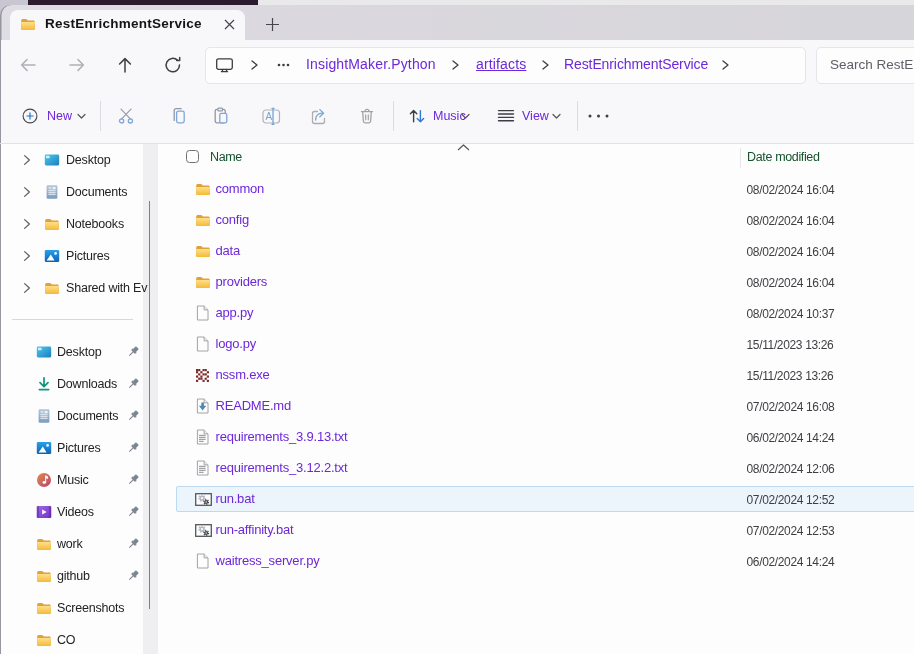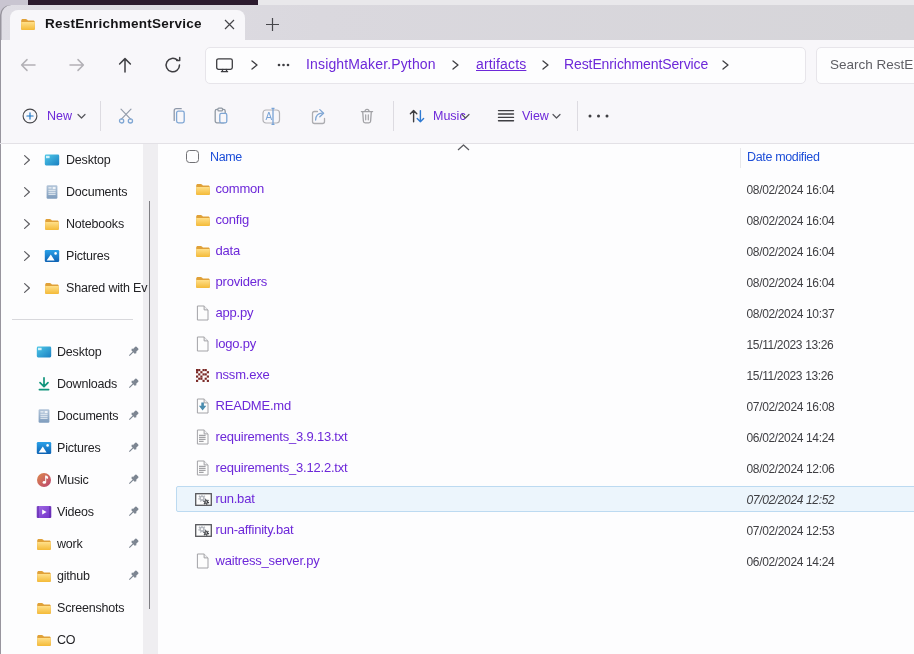--- a/index.html
+++ b/index.html
@@ -1,21 +1,21 @@
 <!DOCTYPE html>
 <html><head>
 <meta charset="utf-8">
 <style>
 html,body{margin:0;padding:0;}
 #wrap{position:relative;width:914px;height:654px;overflow:hidden;background:#c9c5d1;
   font-family:"Liberation Sans",sans-serif;-webkit-font-smoothing:antialiased;}
 .abs{position:absolute;}
 .t{position:absolute;white-space:nowrap;font-size:13px;color:#6d28d9;line-height:18px;}
 .nm{letter-spacing:-0.2px;}
-.gray{color:#1d4ed8;font-size:12.5px;letter-spacing:-0.35px;}
+.gray{color:#14532d;font-size:12.5px;letter-spacing:-0.35px;}
 .date{font-size:12px;letter-spacing:-0.35px;color:#3e3e42;}
 .sbtxt{font-size:12.5px;letter-spacing:-0.2px;color:#232326;}
 svg{display:block;}
 </style>
 </head>
 <body>
 <div id="wrap">
 
   <div class="abs" style="left:0;top:0;width:914px;height:6px;background:#c9c5d1;"></div>
   <div class="abs" style="left:28px;top:0;width:230px;height:5px;background:#2c1b2e;"></div>
@@ -602,21 +602,21 @@
       <div class="abs" style="left:195px;top:492.5px;">
         <svg width="17" height="13" viewBox="0 0 17 13">
           <rect x="0.7" y="0.7" width="15.6" height="11.6" fill="#fdfdfd" stroke="#55565a" stroke-width="1.3"></rect>
           <circle cx="7" cy="5.2" r="1.9" fill="none" stroke="#b4b8bf" stroke-width="1.6"></circle>
           <circle cx="7" cy="5.2" r="3.1" fill="none" stroke="#b4b8bf" stroke-width="1.3" stroke-dasharray="1.3 1.4"></circle>
           <circle cx="11.2" cy="9" r="1.4" fill="none" stroke="#45474b" stroke-width="1.4"></circle>
           <circle cx="11.2" cy="9" r="2.4" fill="none" stroke="#45474b" stroke-width="1.1" stroke-dasharray="1.1 1.2"></circle>
         </svg>
       </div>
       <div class="t nm" style="left:215.5px;top:490px;">run.bat</div>
-      <div class="t date" style="left:746.5px;top:490.5px;font-style:italic;">07/02/2024 12:52</div>
+      <div class="t date" style="left:746.5px;top:490.5px;">07/02/2024 12:52</div>
       <div class="abs" style="left:195px;top:523.5px;">
         <svg width="17" height="13" viewBox="0 0 17 13">
           <rect x="0.7" y="0.7" width="15.6" height="11.6" fill="#fdfdfd" stroke="#55565a" stroke-width="1.3"></rect>
           <circle cx="7" cy="5.2" r="1.9" fill="none" stroke="#b4b8bf" stroke-width="1.6"></circle>
           <circle cx="7" cy="5.2" r="3.1" fill="none" stroke="#b4b8bf" stroke-width="1.3" stroke-dasharray="1.3 1.4"></circle>
           <circle cx="11.2" cy="9" r="1.4" fill="none" stroke="#45474b" stroke-width="1.4"></circle>
           <circle cx="11.2" cy="9" r="2.4" fill="none" stroke="#45474b" stroke-width="1.1" stroke-dasharray="1.1 1.2"></circle>
         </svg>
       </div>
       <div class="t nm" style="left:215.5px;top:521px;">run-affinity.bat</div>

